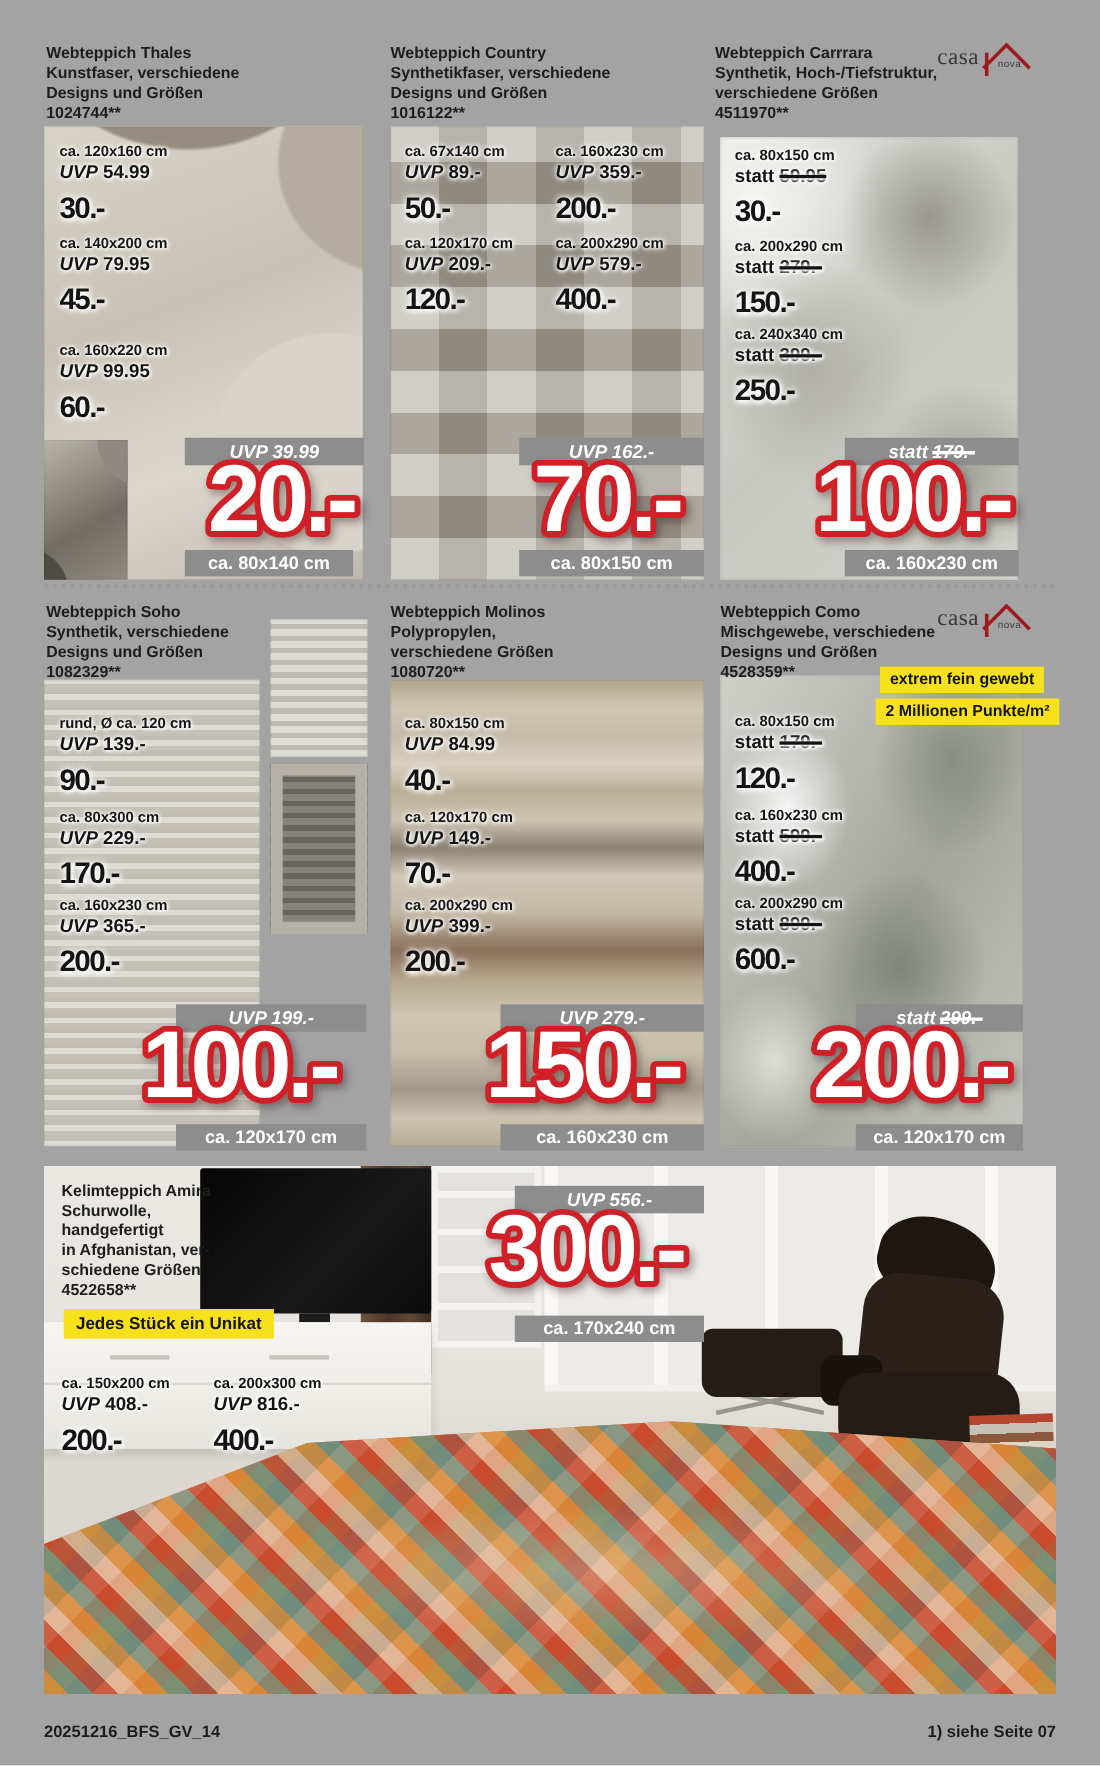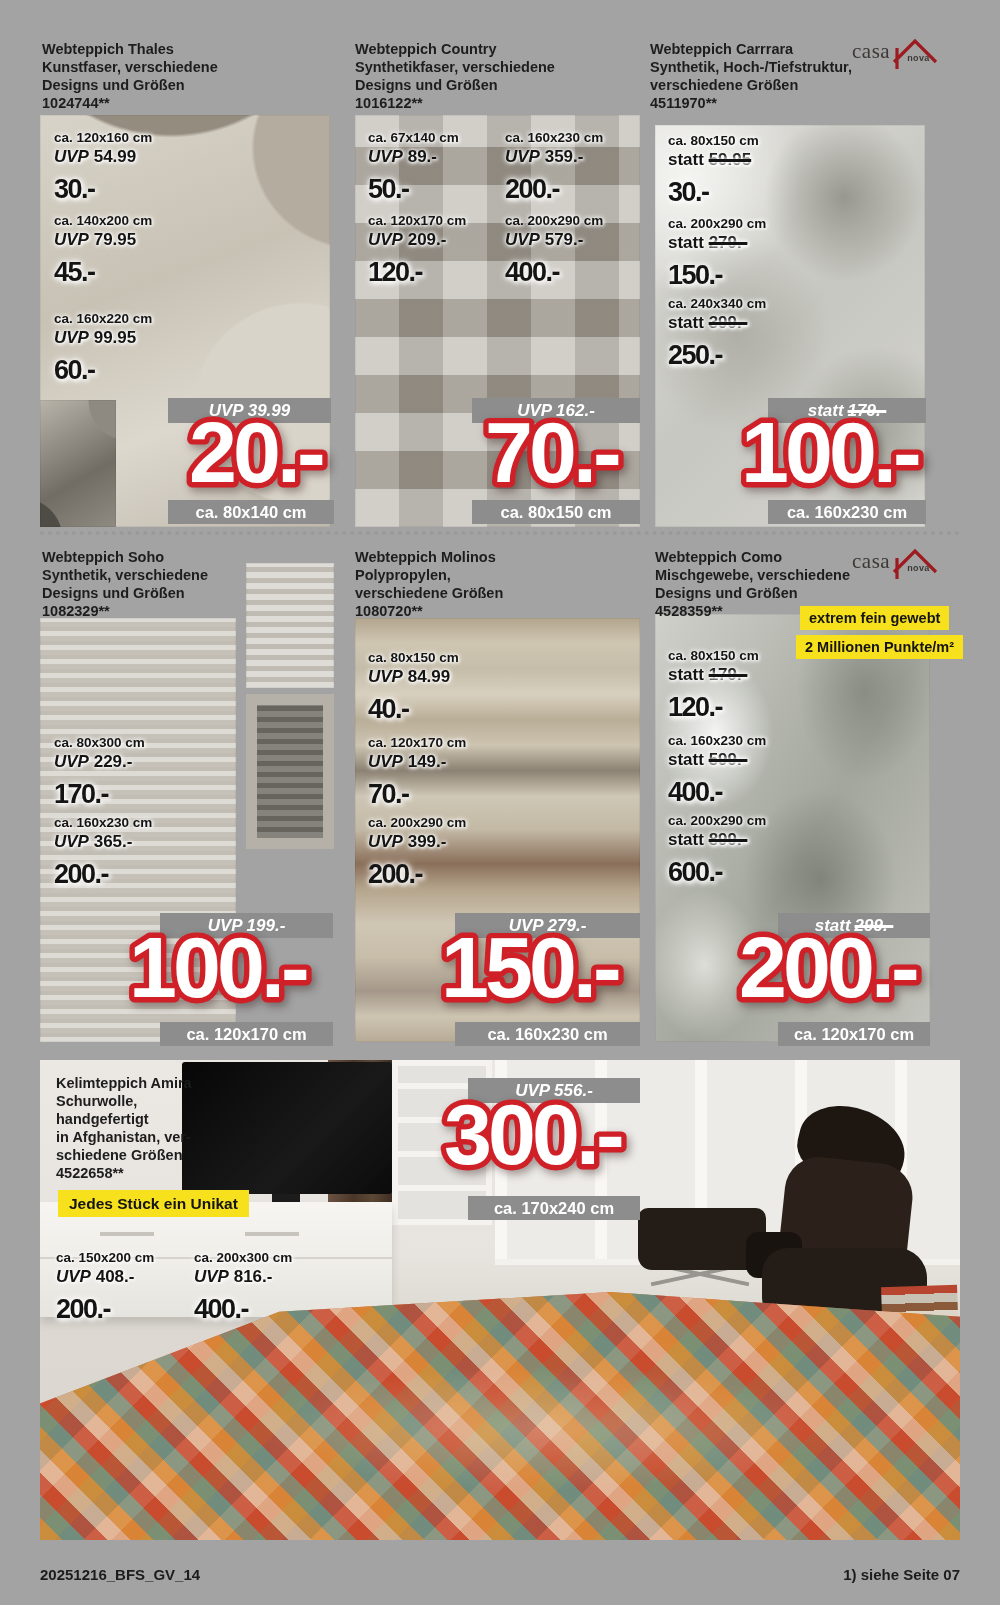--- a/index.html
+++ b/index.html
@@ -28,21 +28,21 @@
 svg.hero-price text{font-family:"Liberation Sans",sans-serif;font-weight:900;font-size:88px;fill:#fff;
   stroke:#cf2028;stroke-width:11;paint-order:stroke;stroke-linejoin:round;letter-spacing:-4px}
 
 .badge{position:absolute;background:#f6e11c;color:#141414;font-weight:bold;z-index:6;white-space:nowrap}
 .badge.sm{font-size:14.5px;line-height:18px;padding:3px 9px}
 .badge.md{font-size:15.5px;line-height:19px;padding:4px 11px}
 
 .logo{position:absolute;display:flex;align-items:flex-start;z-index:3}
 .logo-casa{font-family:"Liberation Serif",serif;font-size:21px;line-height:30px;color:#3c3836;letter-spacing:.5px}
 .logo-house{position:relative;width:46px;height:36px;margin-left:2px}
-.logo-nova{position:absolute;left:15px;top:17px;font-size:9px;font-weight:bold;color:#3c3836;letter-spacing:.4px}
+.logo-nova{position:absolute;left:15px;top:17px;font-size:9px;font-weight:normal;color:#3c3836;letter-spacing:.4px}
 
 .divider{position:absolute;border-top:4px dotted #9a9a9a;z-index:2}
 .footer{position:absolute;font-size:15px;font-weight:bold;color:#1c1c1c;z-index:3}
 
 
 .rug-thales{background:
  radial-gradient(120% 80% at 110% 8%, #b4ad9f 0 30%, transparent 31%),
  radial-gradient(150% 100% at -25% 118%, #a59d8f 0 34%, transparent 35%),
  radial-gradient(130% 90% at 45% -35%, #948c7f 0 44%, transparent 45%),
  radial-gradient(90% 60% at 90% 70%, #d9d4c9 0 40%, transparent 41%),
@@ -138,21 +138,21 @@
   <div class="offer" style="left:54px;top:311px">
     <div class="o-size">ca. 160x220 cm</div>
     <div class="o-ref"><span class="lbl">UVP</span> <span class="val">99.95</span></div>
     <div class="o-price">60.-</div>
   </div>
 
   <div class="hero-band" style="left:168px;top:398px;width:163px"><span class="lbl">UVP</span><span class="val">39.99</span></div>
   <svg class="hero-price" style="left:138px;top:404px" width="235" height="96" viewBox="0 0 240 98">
       <text x="120" y="80" text-anchor="middle">20.-</text>
     </svg>
-  <div class="hero-size" style="left:168px;top:500px;width:166px">ca. 80x140 cm</div>
+  <div class="hero-size" style="left:168px;top:500px;width:153px">ca. 80x140 cm</div>
 
   <div class="title" style="left:355px;top:40px">
     <div>Webteppich Country</div>
     <div>Synthetikfaser, verschiedene</div>
     <div>Designs und Größen</div>
     <div>1016122**</div>
   </div>
   <div class="rug rug-country" style="left:355px;top:115px;width:285px;height:412px"></div>
 
   <div class="offer" style="left:368px;top:130px">
@@ -226,20 +226,25 @@
   <div class="title" style="left:42px;top:548px">
     <div>Webteppich Soho</div>
     <div>Synthetik, verschiedene</div>
     <div>Designs und Größen</div>
     <div>1082329**</div>
   </div>
   <div class="rug rug-soho" style="left:40px;top:618px;width:196px;height:424px"></div>
   <div class="rug rug-soho-t1" style="left:246px;top:563px;width:88px;height:125px"></div>
   <div class="rug rug-soho-t2" style="left:246px;top:694px;width:88px;height:155px"></div>
 
+  <div class="offer" style="left:54px;top:650px">
+    <div class="o-size">rund, Ø ca. 120 cm</div>
+    <div class="o-ref"><span class="lbl">UVP</span> <span class="val">139.-</span></div>
+    <div class="o-price">90.-</div>
+  </div>
   <div class="offer" style="left:54px;top:735px">
     <div class="o-size">ca. 80x300 cm</div>
     <div class="o-ref"><span class="lbl">UVP</span> <span class="val">229.-</span></div>
     <div class="o-price">170.-</div>
   </div>
   <div class="offer" style="left:54px;top:815px">
     <div class="o-size">ca. 160x230 cm</div>
     <div class="o-ref"><span class="lbl">UVP</span> <span class="val">365.-</span></div>
     <div class="o-price">200.-</div>
   </div>

